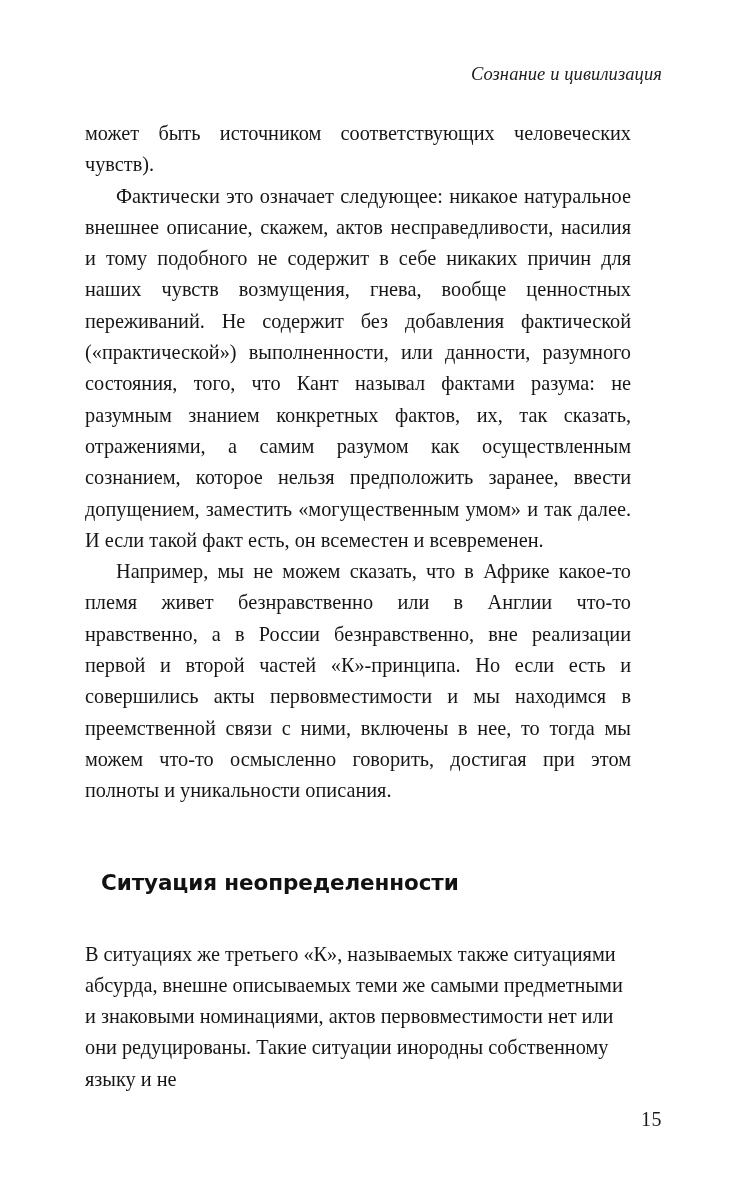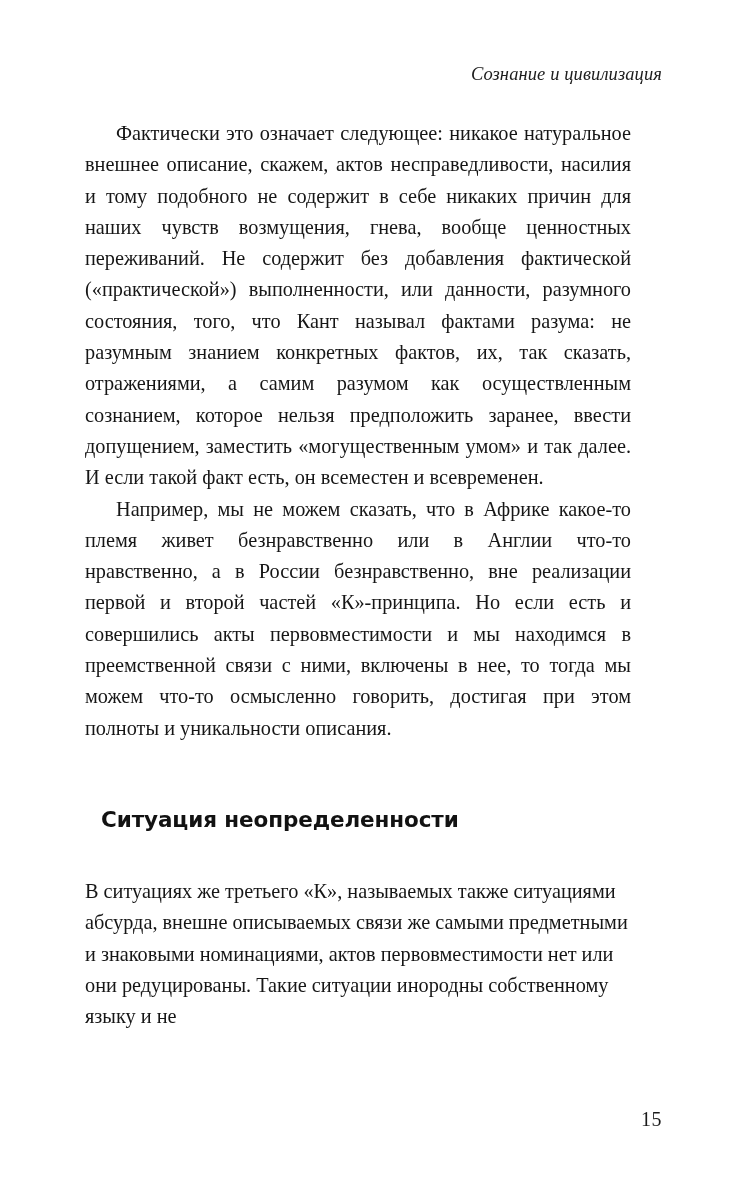--- a/index.html
+++ b/index.html
@@ -89,30 +89,31 @@
 </style>
 </head>
 <body>
 
 <div class="page">
 
   <div class="running-head">Сознание и цивилизация</div>
 
   <div class="text-block">
 
+    <p class="para">может быть источником соответствующих чело­ве­ческих чувств).</p>
 
     <p class="para indent">Фактически это означает следующее: никакое на­туральное внешнее описание, скажем, актов неспра­ведливости, насилия и тому подобного не содержит в себе никаких причин для наших чувств возмуще­ния, гнева, вообще ценностных переживаний. Не содержит без добавления фактической («практиче­ской») выполненности, или данности, разумного со­стояния, того, что Кант называл фактами разума: не разумным знанием конкретных фактов, их, так ска­зать, отражениями, а самим разумом как осуществ­ленным сознанием, которое нельзя предположить заранее, ввести допущением, заместить «могущест­венным умом» и так далее. И если такой факт есть, он всеместен и всевременен.</p>
 
     <p class="para indent">Например, мы не можем сказать, что в Африке какое-то племя живет безнравственно или в Англии что-то нравственно, а в России безнравственно, вне реализации первой и второй частей «К»-принципа. Но если есть и совершились акты первовместимо­сти и мы находимся в преемственной связи с ними, включены в нее, то тогда мы можем что-то осмыс­ленно говорить, достигая при этом полноты и уни­кальности описания.</p>
 
     <div class="spacer-before-title"></div>
 
     <h2 class="section-title">Ситуация неопределенности</h2>
 
     <div class="spacer-after-title"></div>
 
-    <p class="last-para">В ситуациях же третьего «К», называемых также ситуациями абсурда, внешне описываемых связи же самыми предметными и знаковыми номинациями, актов первовместимости нет или они редуцированы. Такие ситуации инородны собственному языку и не</p>
+    <p class="last-para">В ситуациях же третьего «К», называемых также ситуациями абсурда, внешне описываемых теми же самыми предметными и знаковыми номинациями, актов первовместимости нет или они редуцированы. Такие ситуации инородны собственному языку и не</p>
 
   </div>
 
   <div class="folio">15</div>
 
 </div>
 
 </body></html>

